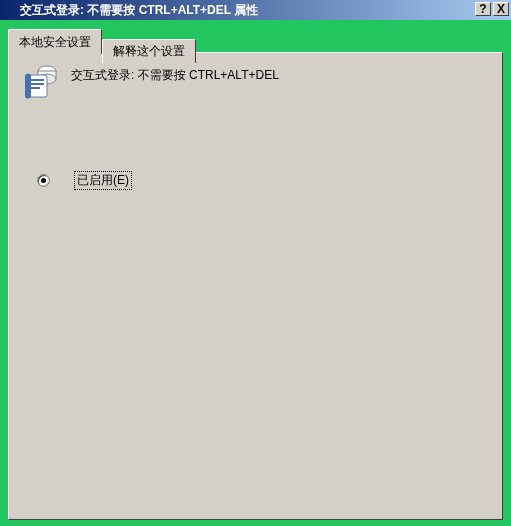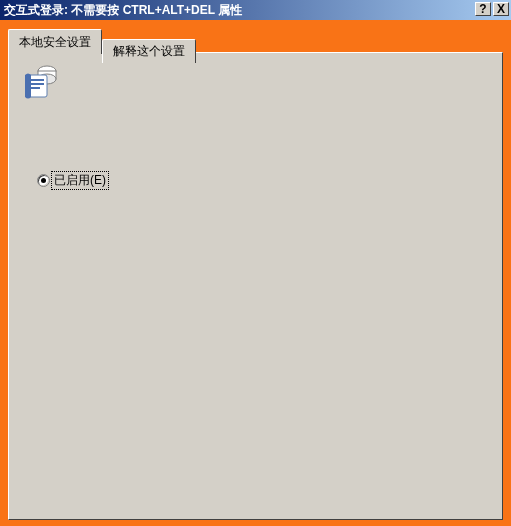--- a/index.html
+++ b/index.html
@@ -11,39 +11,39 @@
   height: 526px;
   overflow: hidden;
 }
 .titlebar {
   height: 20px;
   background: linear-gradient(to right, #0a246a, #a6caf0);
   color: #fff;
   font-weight: bold;
   display: flex;
   align-items: center;
-  padding-left: 4px;
+  padding-left: 20px;
   position: relative;
 }
 .titlebar-text { flex: 1; white-space: nowrap; overflow: hidden; }
 .titlebar-buttons { display: flex; position: absolute; right: 2px; top: 2px; }
 .tbtn {
   width: 16px; height: 14px;
   background: #d4d0c8;
   border: 1px solid #fff;
   border-right-color: #404040;
   border-bottom-color: #404040;
   margin-left: 2px;
   display: flex; align-items: center; justify-content: center;
   color: #000; font-family: Arial; font-weight: bold;
 }
 .content {
   padding: 8px 8px 8px 8px;
   height: calc(100% - 20px);
-  background: #f97316;
+  background: #22c55e;
 }
 .tabs {
   display: flex;
   align-items: flex-end;
   position: relative;
   z-index: 2;
 }
 .tab {
   padding: 3px 10px 3px 10px;
   background: #d4d0c8;
@@ -89,21 +89,21 @@
   flex-shrink: 0;
 }
 .policy-text { padding-top: 2px; }
 .radio-group {
   margin-top: 70px;
   margin-left: 12px;
 }
 .radio-row {
   display: flex;
   align-items: center;
-  gap: 1px;
+  gap: 24px;
   margin: 10px 0;
 }
 .radio-outer {
   width: 13px; height: 13px;
   border-radius: 50%;
   background: #fff;
   border: 1px solid #808080;
   box-shadow: inset 1px 1px 0 #404040, inset -1px -1px 0 #d4d0c8;
   display: flex; align-items: center; justify-content: center;
 }
@@ -147,20 +147,21 @@
       <svg class="policy-icon" viewBox="0 0 32 36">
         <ellipse cx="22" cy="6" rx="9" ry="5" fill="#fff" stroke="#808080"></ellipse>
         <rect x="13" y="6" width="18" height="8" fill="#fff" stroke="#808080"></rect>
         <ellipse cx="22" cy="14" rx="9" ry="5" fill="#e8e8e8" stroke="#808080"></ellipse>
         <rect x="2" y="10" width="20" height="22" rx="2" fill="#fff" stroke="#6080b0"></rect>
         <rect x="5" y="14" width="14" height="2" fill="#4a6fb0"></rect>
         <rect x="5" y="18" width="14" height="2" fill="#4a6fb0"></rect>
         <rect x="5" y="22" width="10" height="2" fill="#4a6fb0"></rect>
         <path d="M0 10 q3 -3 6 0 v22 q-3 3 -6 0 z" fill="#4a6fb0"></path>
       </svg>
+      <div class="policy-text">交互式登录: 不需要按 CTRL+ALT+DEL</div>
     </div>
 
     <div class="radio-group">
       <div class="radio-row">
         <div class="radio-outer">
           <div class="radio-inner"></div>
         </div>
         <span class="radio-label focus-rect">已启用(E)</span>
       </div>
     </div>

